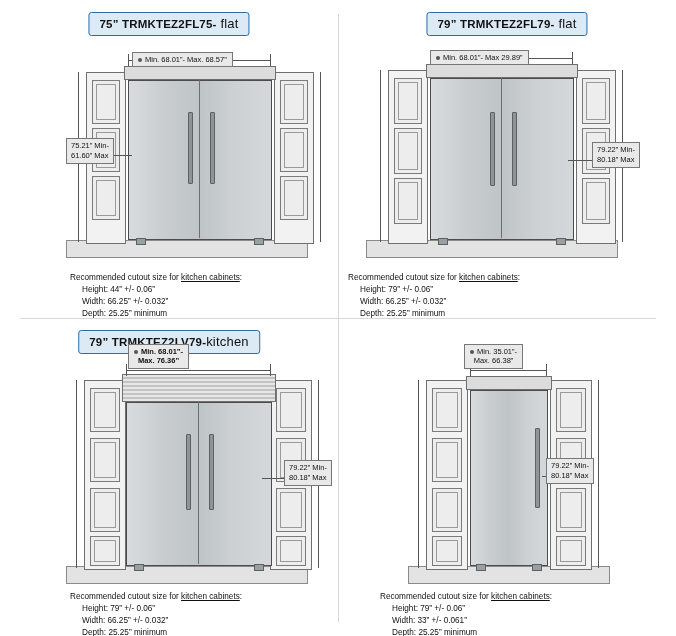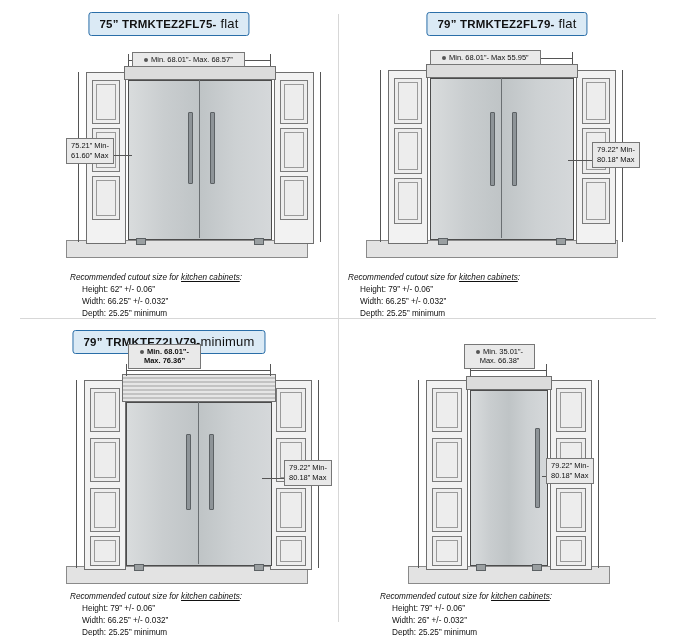--- a/index.html
+++ b/index.html
@@ -64,21 +64,21 @@
   }
   .title-pill .code { font-weight: bold; }
   .title-pill .suffix { font-weight: normal; font-size: 13px; }
 
   
   .width-callout {
     position: absolute;
     border: 1px solid #777;
     background: #e9e9e9;
     font-size: 7.5px;
-    padding: 2px 11px;
+    padding: 2px 5px;
     white-space: nowrap;
     line-height: 1.25;
     color: #111;
   }
   .width-callout.two-line { text-align: center; }
   .dot {
     display: inline-block;
     width: 4px; height: 4px;
     border-radius: 50%;
     background: #555;
@@ -98,21 +98,21 @@
     color: #111;
   }
 
   
   .notes {
     position: absolute;
     font-size: 8.2px;
     line-height: 1.45;
     color: #111;
   }
-  .notes .lead { white-space: nowrap; font-style: italic; }
+  .notes .lead { white-space: nowrap; }
   .notes u { text-decoration: underline; }
   .notes .ind { padding-left: 12px; display: block; white-space: nowrap; }
 
   
   .draw { position: absolute; }
   .ln { position: absolute; background: #555; }
   .ln.h { height: 1px; }
   .ln.v { width: 1px; }
 
   .floor {
@@ -221,21 +221,21 @@
       <span class="dot"></span><span>Min. 68.01”- Max. 68.57”</span>
     </div>
 
     <div class="height-callout" style="left:66px;top:138px;">
       <div>75.21” Min-</div>
       <div>61.60” Max</div>
     </div>
 
     <div class="notes" style="left:70px;top:272px;">
       <span class="lead"><span>Recommended cutout size for </span><u>kitchen cabinets</u><span>:</span></span>
-      <span class="ind">Height: 62” +/- 0.06”</span>
+      <span class="ind">Height: 44” +/- 0.06”</span>
       <span class="ind">Width: 66.25” +/- 0.032”</span>
       <span class="ind">Depth: 25.25” minimum</span>
     </div>
   </div>
 
   <div class="quad q-tr">
 
     <div class="title-pill">
       <span class="code">79”  TRMKTEZ2FL79-</span><span class="suffix"> flat</span>
     </div>
@@ -259,40 +259,40 @@
       <div class="foot" style="left:218px;top:238px;width:8px;height:5px;"></div>
       <div class="ln v" style="left:42px;top:70px;height:172px;"></div>
       <div class="ln v" style="left:284px;top:70px;height:172px;"></div>
       <div class="ln h" style="left:92px;top:58px;width:142px;"></div>
       <div class="tick" style="left:92px;top:52px;height:12px;"></div>
       <div class="tick" style="left:234px;top:52px;height:12px;"></div>
       <div class="ln h" style="left:230px;top:160px;width:26px;"></div>
     </div>
 
     <div class="width-callout" style="left:92px;top:50px;">
-      <span class="dot"></span><span>Min. 68.01”- Max 55.95”</span>
+      <span class="dot"></span><span>Min. 68.01”- Max 29.89”</span>
     </div>
 
     <div class="height-callout" style="left:254px;top:142px;">
       <div>79.22” Min-</div>
       <div>80.18” Max</div>
     </div>
 
     <div class="notes" style="left:10px;top:272px;">
       <span class="lead"><span>Recommended cutout size for </span><u>kitchen cabinets</u><span>:</span></span>
       <span class="ind">Height: 79” +/- 0.06”</span>
       <span class="ind">Width: 66.25” +/- 0.032”</span>
       <span class="ind">Depth: 25.25” minimum</span>
     </div>
   </div>
 
   <div class="quad q-bl">
 
     <div class="title-pill">
-      <span class="code">79”  TRMKTEZ2LV79-</span><span class="suffix">minimum</span>
+      <span class="code">79”  TRMKTEZ2LV79-</span><span class="suffix">kitchen</span>
     </div>
 
     <div class="draw" style="left:0;top:0;width:338px;height:275px;">
       <div class="floor" style="left:66px;top:248px;width:240px;height:16px;"></div>
       <div class="cab-col" style="left:84px;top:62px;width:40px;height:188px;"></div>
       <div class="cab-panel" style="left:90px;top:70px;width:28px;height:42px;"></div>
       <div class="cab-panel" style="left:90px;top:120px;width:28px;height:42px;"></div>
       <div class="cab-panel" style="left:90px;top:170px;width:28px;height:42px;"></div>
       <div class="cab-panel" style="left:90px;top:218px;width:28px;height:28px;"></div>
       <div class="cab-col" style="left:270px;top:62px;width:40px;height:188px;"></div>
@@ -368,18 +368,18 @@
     </div>
 
     <div class="height-callout" style="left:208px;top:140px;">
       <div>79.22” Min-</div>
       <div>80.18” Max</div>
     </div>
 
     <div class="notes" style="left:42px;top:273px;">
       <span class="lead"><span>Recommended cutout size for </span><u>kitchen cabinets</u><span>:</span></span>
       <span class="ind">Height: 79” +/- 0.06”</span>
-      <span class="ind">Width: 26” +/- 0.032”</span>
+      <span class="ind">Width: 33” +/- 0.061”</span>
       <span class="ind">Depth: 25.25” minimum</span>
     </div>
   </div>
 
 </div>
 
 </body></html>

